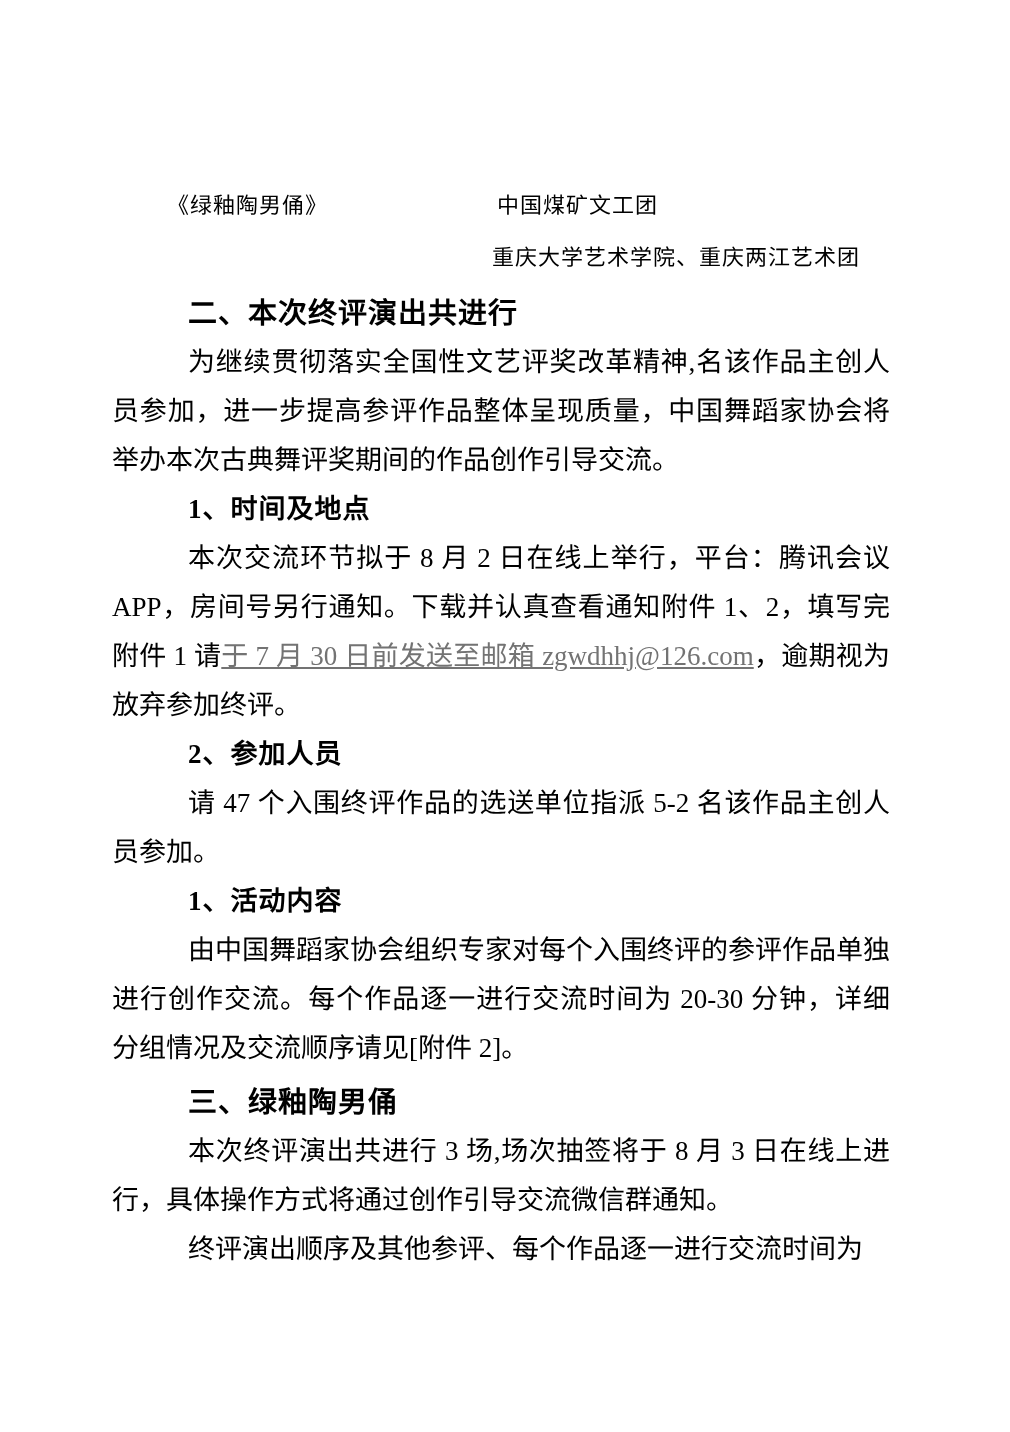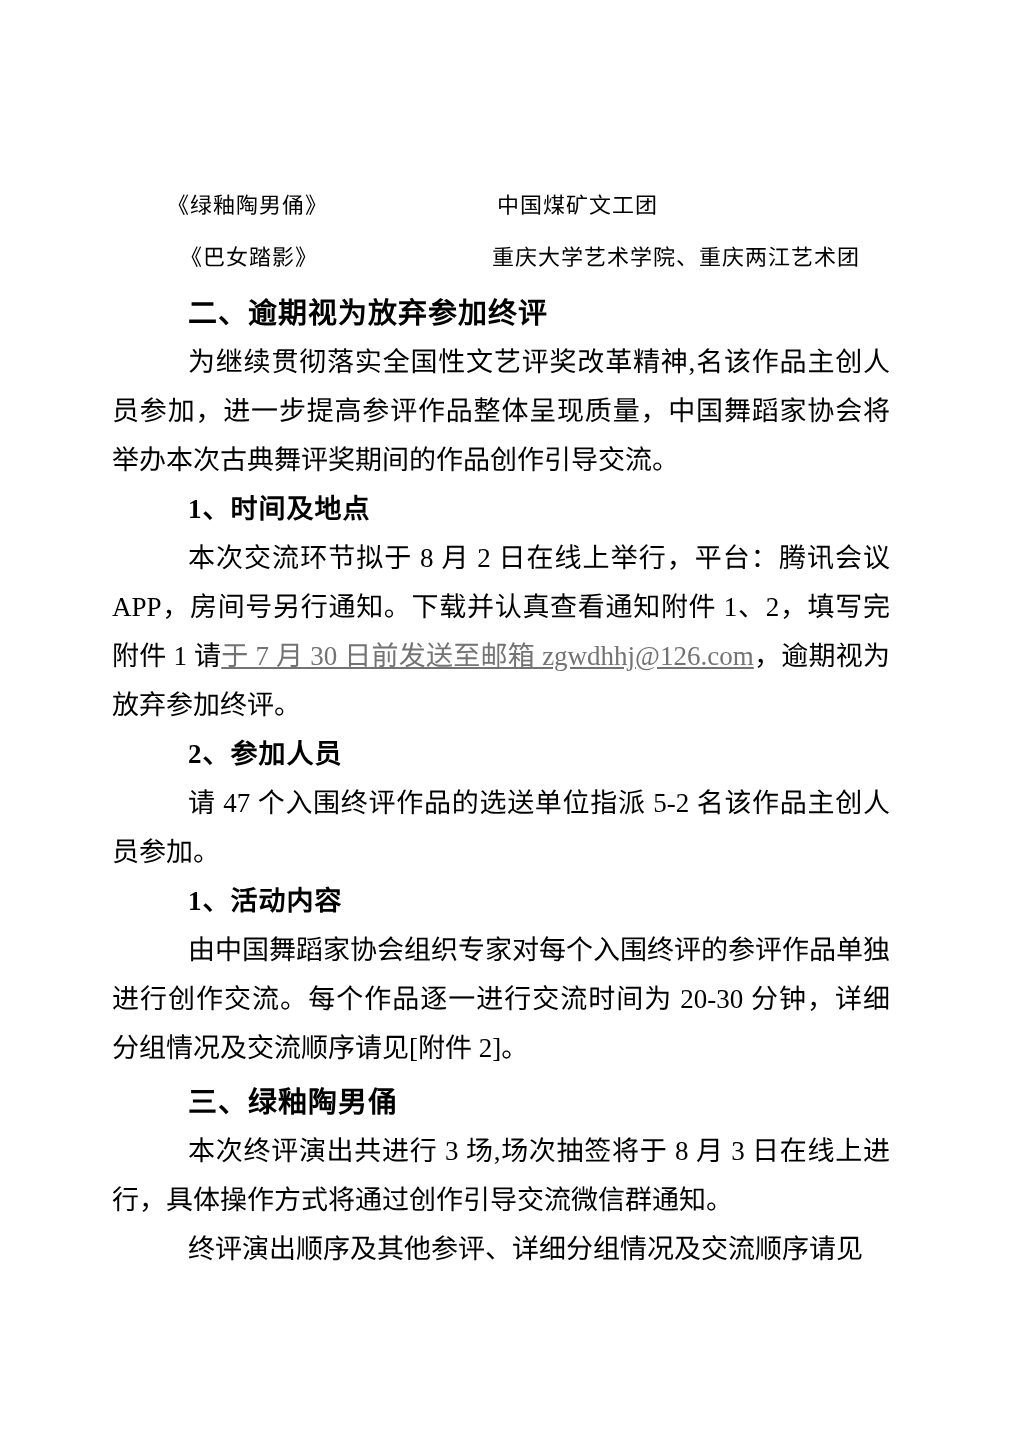--- a/index.html
+++ b/index.html
@@ -63,39 +63,38 @@
 <body>
 
 <div class="page">
 
   <div class="entry-row">
     <span class="work-title-1">《绿釉陶男俑》</span>
     <span class="org-1">中国煤矿文工团</span>
   </div>
 
   <div class="entry-row">
-    <span class="work-title-2">《巴女踏影》</span>
     <span class="org-2">重庆大学艺术学院、重庆两江艺术团</span>
   </div>
 
-  <h2 class="sec-heading">二、逾期视为放弃参加终评</h2>
+  <h2 class="sec-heading">二、本次终评演出共进行</h2>
 
   <p class="body-para">为继续贯彻落实全国性文艺评奖改革精神,名该作品主创人员参加，进一步提高参评作品整体呈现质量，中国舞蹈家协会将举办本次古典舞评奖期间的作品创作引导交流。</p>
 
   <p class="sub-heading">1、时间及地点</p>
 
   <p class="body-para"><span>本次交流环节拟于 8 月 2 日在线上举行，平台：腾讯会议 APP，房间号另行通知。下载并认真查看通知附件 1、2，填写完附件 1 请</span><a class="email-link">于 7 月 30 日前发送至邮箱 zgwdhhj@126.com</a><span>，逾期视为放弃参加终评。</span></p>
 
   <p class="sub-heading">2、参加人员</p>
 
   <p class="body-para">请 47 个入围终评作品的选送单位指派 5-2 名该作品主创人员参加。</p>
 
   <p class="sub-heading">1、活动内容</p>
 
   <p class="body-para">由中国舞蹈家协会组织专家对每个入围终评的参评作品单独进行创作交流。每个作品逐一进行交流时间为 20-30 分钟，详细分组情况及交流顺序请见[附件 2]。</p>
 
   <h2 class="sec-heading">三、绿釉陶男俑</h2>
 
   <p class="body-para">本次终评演出共进行 3 场,场次抽签将于 8 月 3 日在线上进行，具体操作方式将通过创作引导交流微信群通知。</p>
 
-  <p class="body-para">终评演出顺序及其他参评、详细分组情况及交流顺序请见</p>
+  <p class="body-para">终评演出顺序及其他参评、每个作品逐一进行交流时间为</p>
 
 </div>
 
 </body></html>

